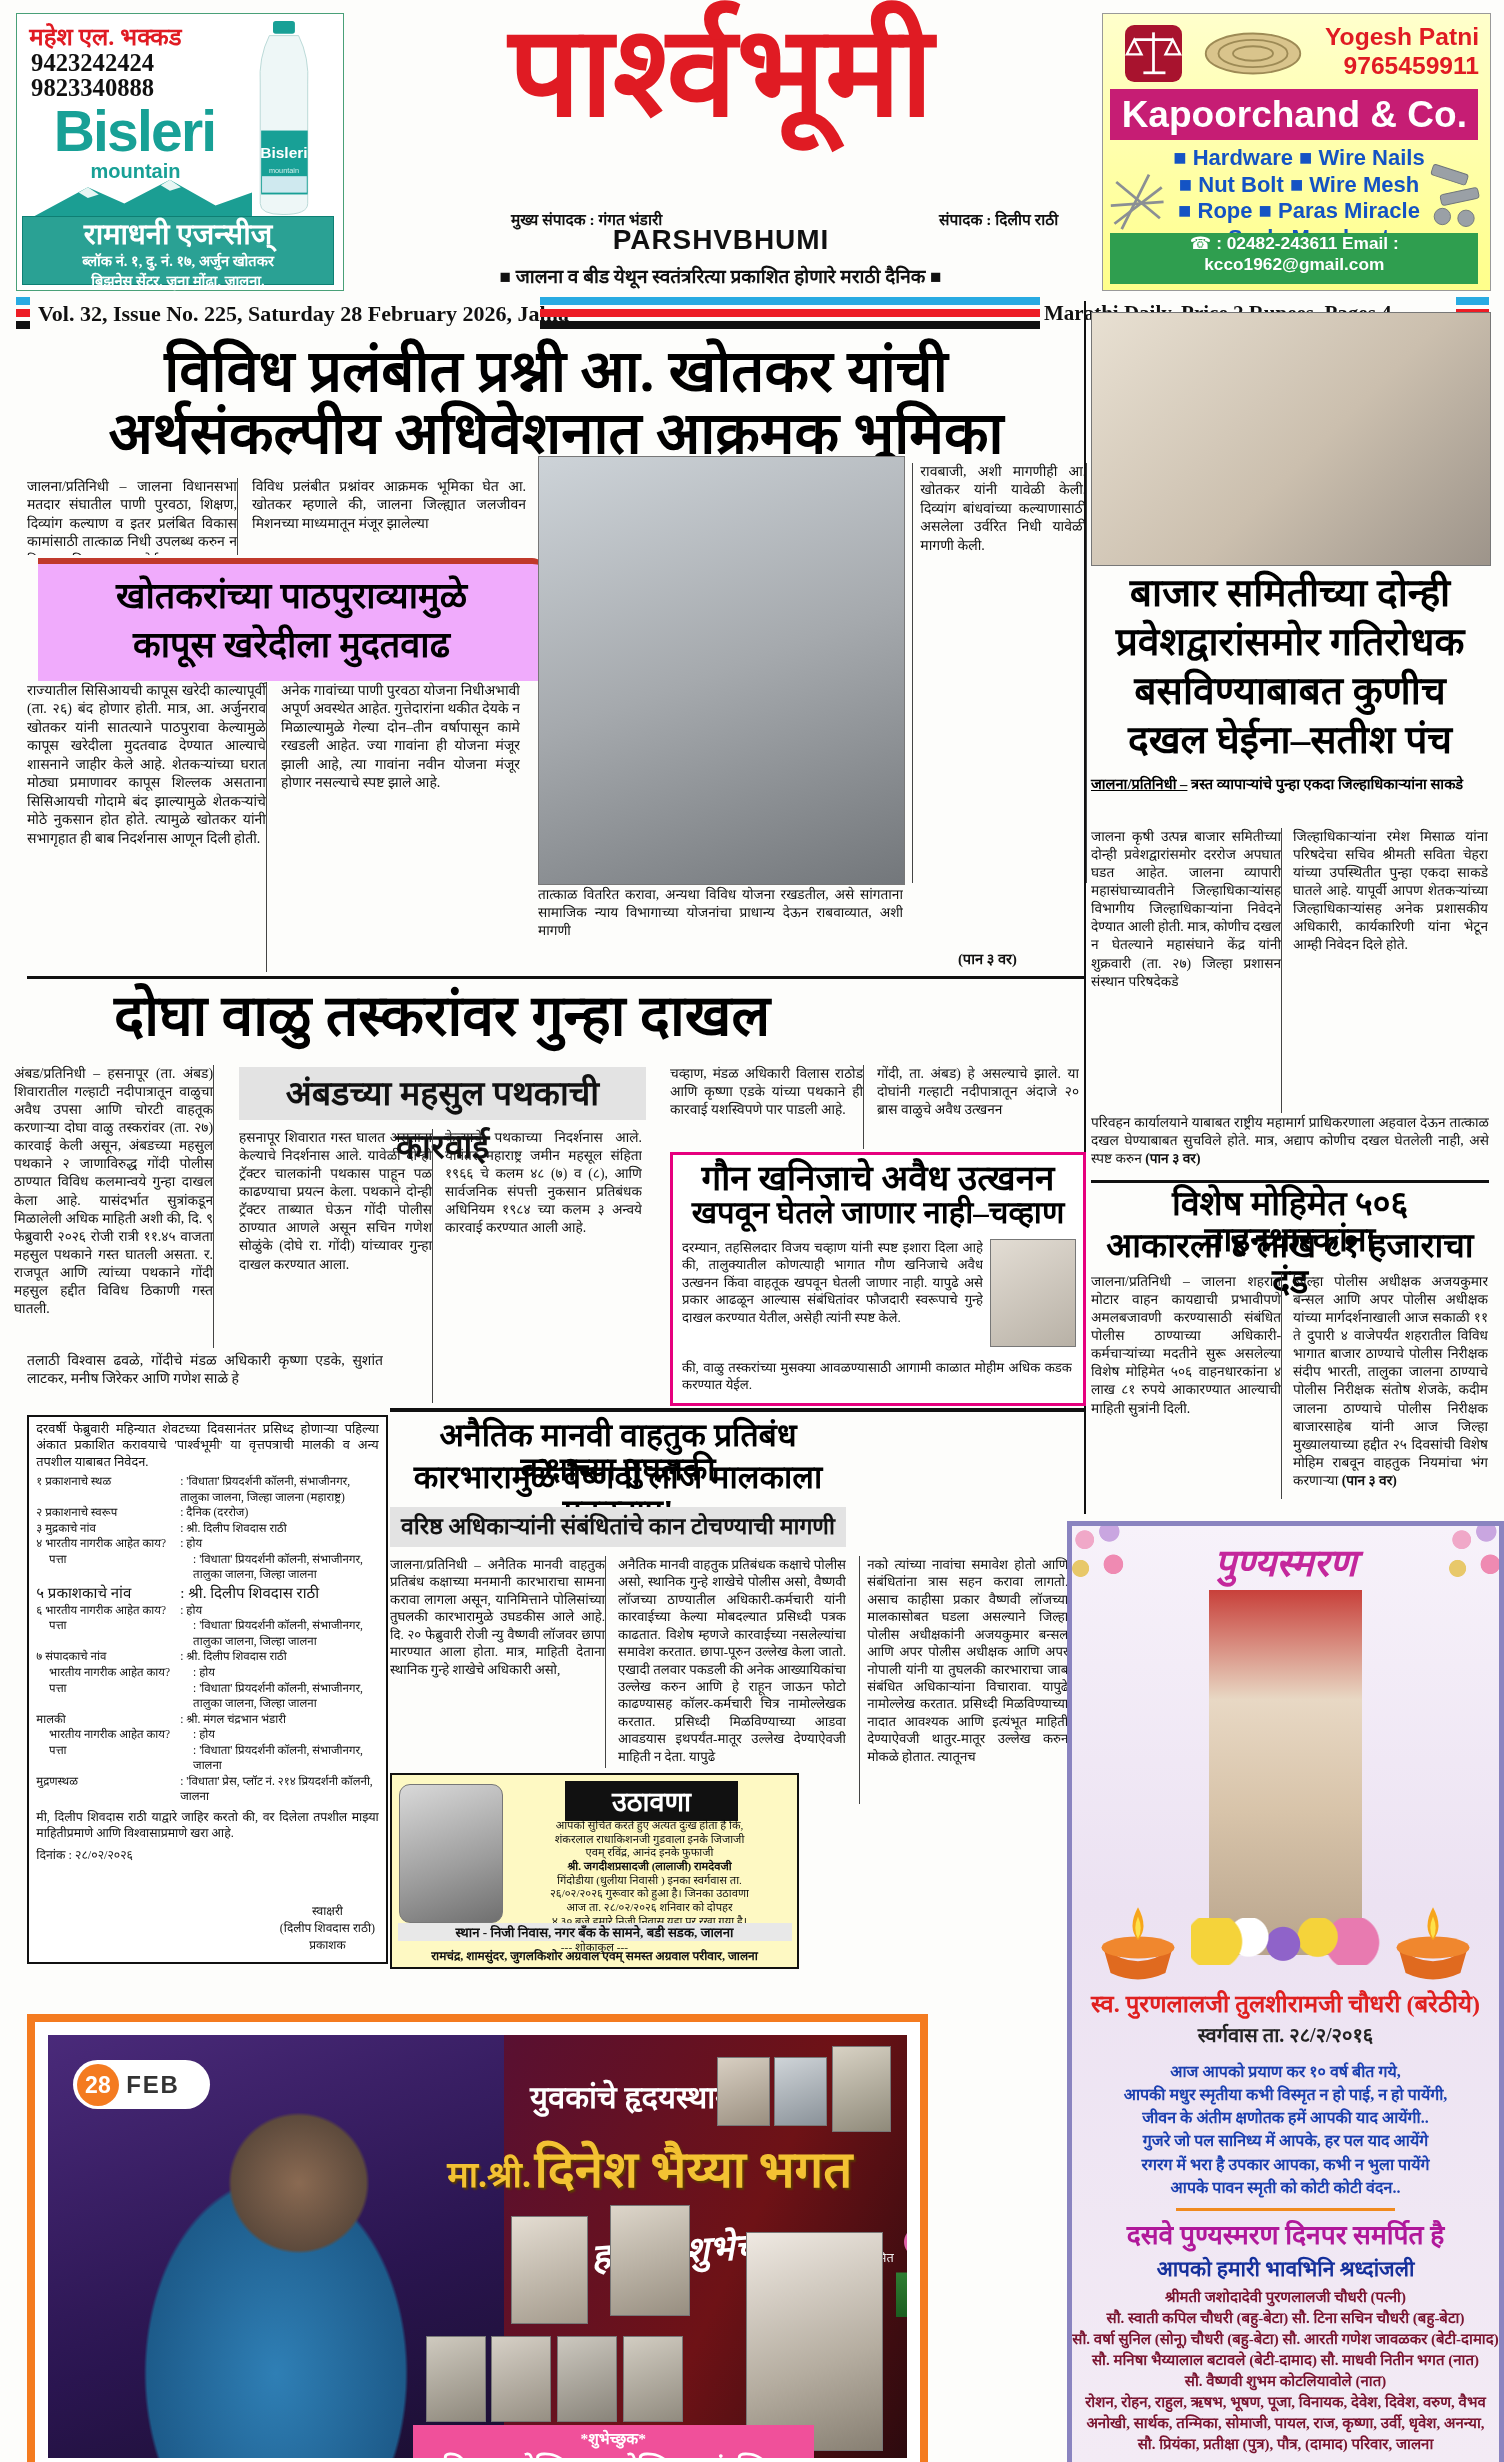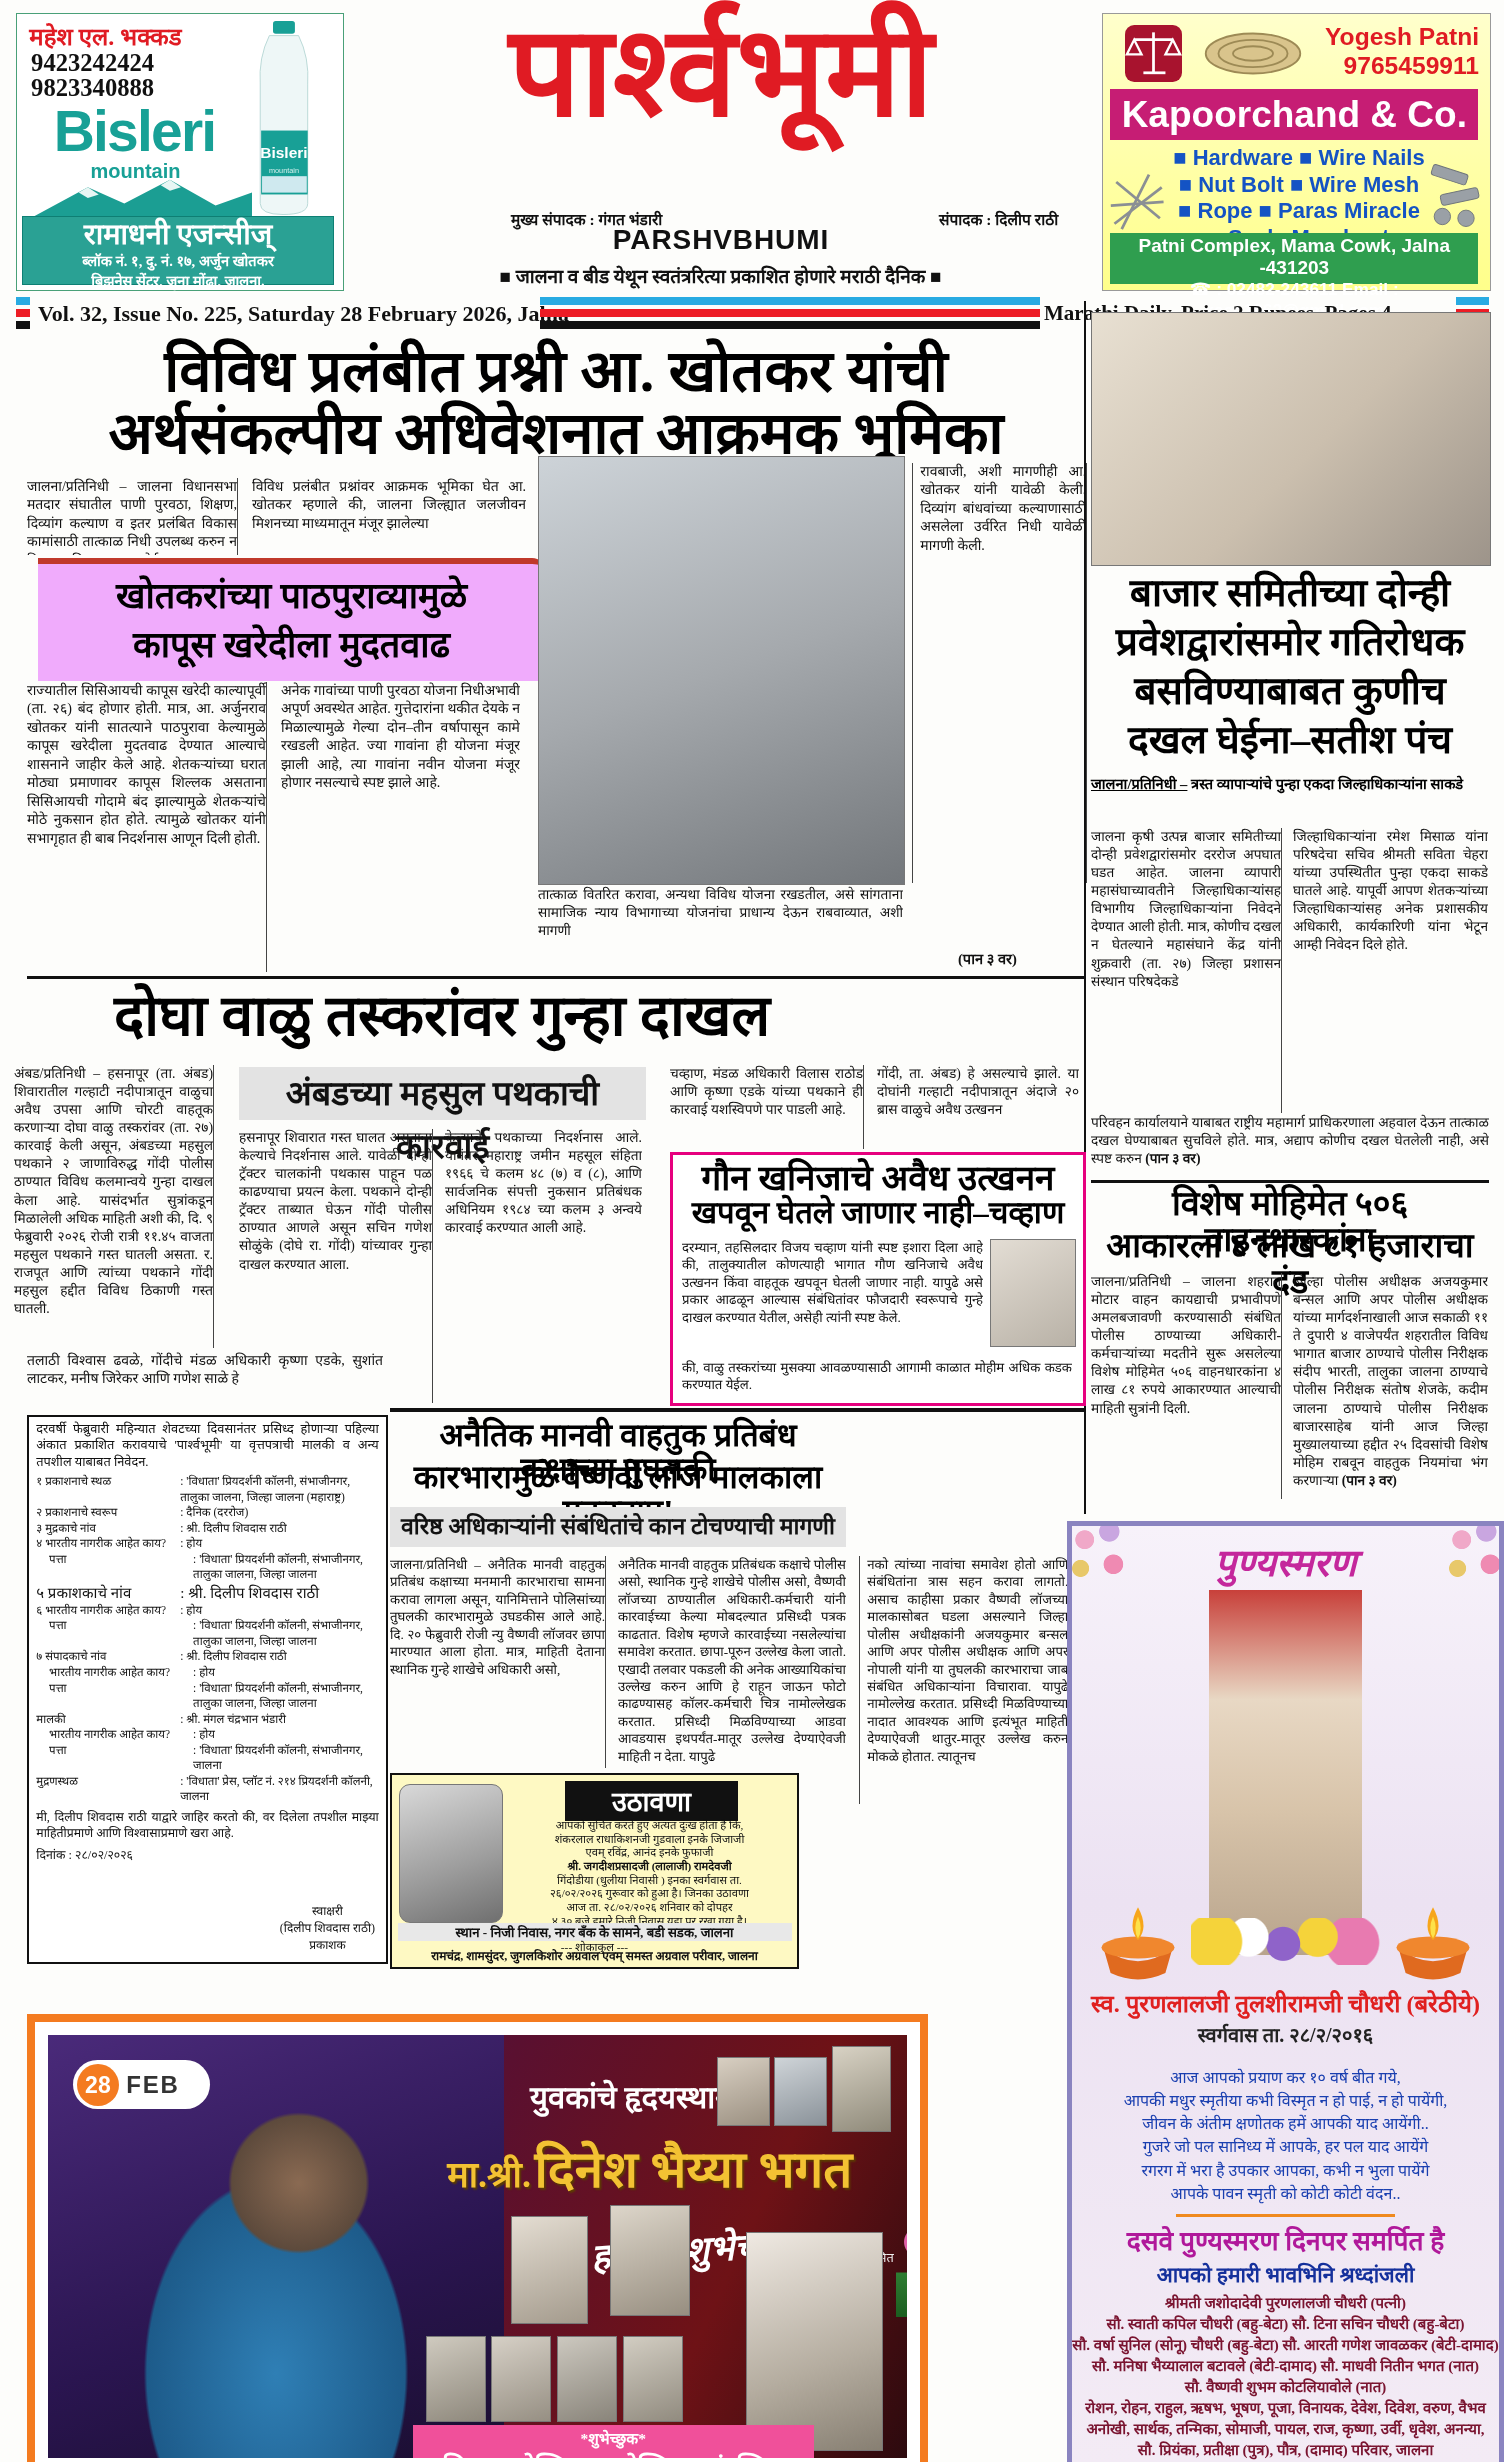--- a/index.html
+++ b/index.html
@@ -92,21 +92,20 @@
     </svg>
     <svg class="abs" style="right:3.6px;top:146px;" width="60" height="73" viewBox="0 0 66 80">
       <g fill="#9aa0a6" stroke="#6e747a">
           <rect x="6" y="10" width="40" height="12" rx="3" transform="rotate(18 26 16)"></rect>
           <rect x="16" y="34" width="42" height="12" rx="3" transform="rotate(-12 37 40)"></rect>
           <circle cx="18" cy="62" r="9"></circle>
           <circle cx="44" cy="64" r="9"></circle>
         </g>
     </svg>
     <div class="abs" style="left:7.3px;top:219px;width:368px;height:51px;background:#2f9e4f;color:#fff;text-align:center;font-weight:bold;">
-      <div style="font-size:19px;margin-top:2.7px;">Patni Complex, Mama Cowk, Jalna -431203</div>
       <div style="font-size:17.3px;">☎ : 02482-243611 Email : kcco1962@gmail.com</div>
     </div>
   </div>
 
   <div class="abs stripeset" style="left:15.5px;top:297px;width:14.6px;">
     <div class="stripe-b"></div>
       <div class="stripe-r"></div>
       <div class="stripe-k"></div>
   </div>
   <div class="abs" style="left:38px;top:301px;font-size:22px;font-weight:bold;font-family:'Liberation Serif',serif;">Vol. 32, Issue No. 225, Saturday 28 February 2026, Jalna</div>
@@ -313,21 +312,21 @@
       <path d="M48 18 Q54 32 48 42 Q42 32 48 18" fill="#fde24a"></path>
     </svg>
     <svg class="abs" style="right:22px;top:374px;" width="88" height="84" viewBox="0 0 96 92">
       <path d="M10 52 Q48 82 86 52 L78 80 Q48 94 18 80 Z" fill="#e06a1f"></path>
       <ellipse cx="48" cy="52" rx="40" ry="12" fill="#f0872e"></ellipse>
       <path d="M48 8 Q60 30 48 44 Q36 30 48 8" fill="#f7a61b"></path>
       <path d="M48 18 Q54 32 48 42 Q42 32 48 18" fill="#fde24a"></path>
     </svg>
     <div class="dev" style="text-align:center;font-size:24px;font-weight:bold;color:#e02020;margin-top:399px;">स्व. पुरणलालजी तुलशीरामजी चौधरी (बरेठीये)</div>
     <div class="dev" style="text-align:center;font-size:20px;font-weight:bold;color:#222;margin-top:1.8px;">स्वर्गवास ता. २८/२/२०१६</div>
-    <div class="dev" style="text-align:center;font-size:16px;font-weight:normal;color:#1a3fb0;line-height:1.45;margin-top:18px;">
+    <div class="dev" style="text-align:center;font-size:16px;font-weight:bold;color:#1a3fb0;line-height:1.45;margin-top:12px;">
       <div>आज आपको प्रयाण कर १० वर्ष बीत गये,</div>
       <div>आपकी मधुर स्मृतीया कभी विस्मृत न हो पाई, न हो पायेंगी,</div>
       <div>जीवन के अंतीम क्षणोतक हमें आपकी याद आयेंगी..</div>
       <div>गुजरे जो पल सानिध्य में आपके, हर पल याद आयेंगे</div>
       <div>रगरग में भरा है उपकार आपका, कभी न भुला पायेंगे</div>
       <div>आपके पावन स्मृती को कोटी कोटी वंदन..</div>
     </div>
     <div style="width:219px;height:2.7px;background:#f08a1e;margin:9px auto 5.5px auto;"></div>
     <div class="dev" style="text-align:center;font-size:26.4px;font-weight:bold;color:#b0189a;">दसवे पुण्यस्मरण दिनपर समर्पित है</div>
     <div class="dev" style="text-align:center;font-size:21px;font-weight:bold;color:#15309c;margin-top:1.8px;">आपको हमारी भावभिनि श्रध्दांजली</div>

